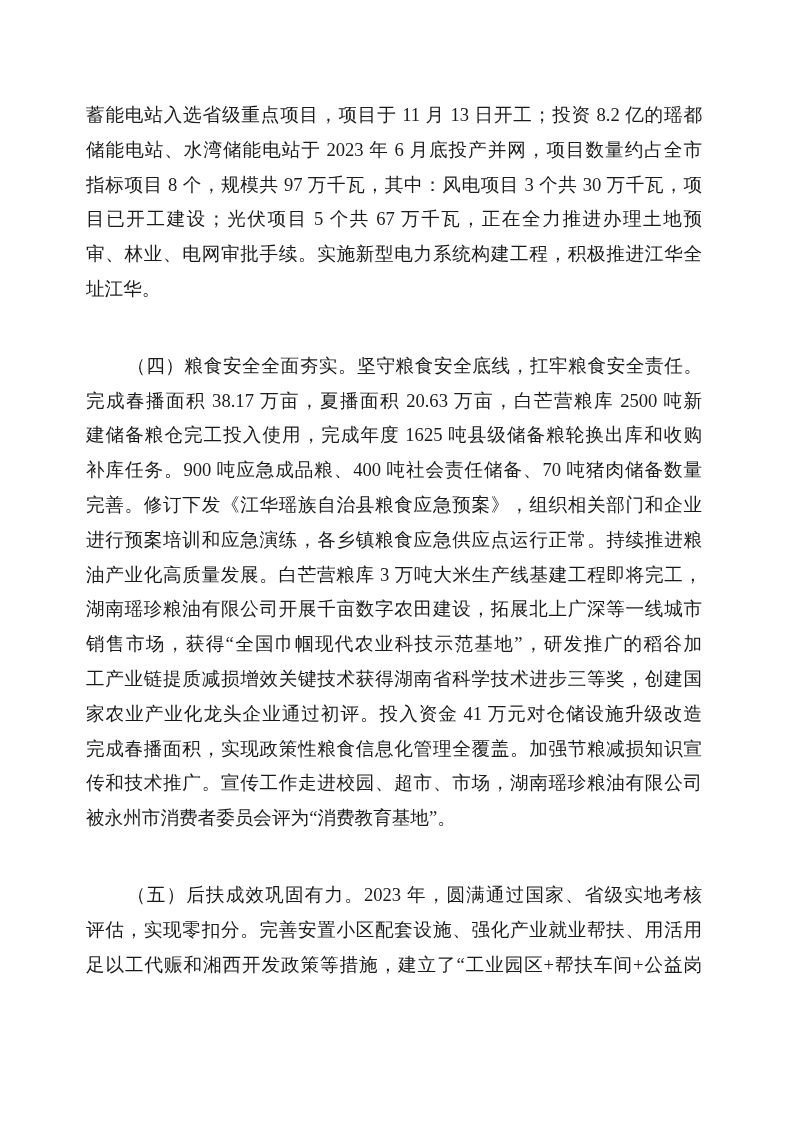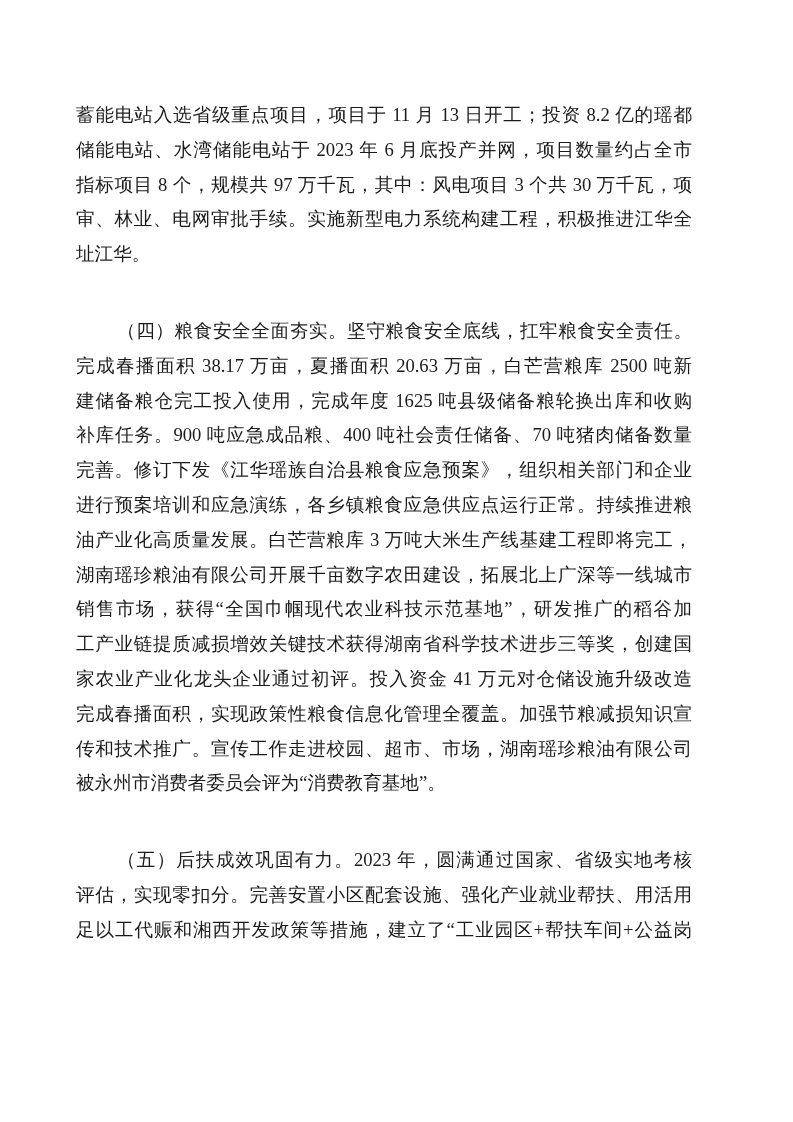--- a/index.html
+++ b/index.html
@@ -10,21 +10,21 @@
   .page {
     position: relative;
     width: 793px;
     height: 1122px;
     background: #ffffff;
     overflow: hidden;
     font-family: "Liberation Serif", "DejaVu Serif", serif;
   }
   .text-block {
     position: absolute;
-    left: 76px;
+    left: 86px;
     top: 98px;
     width: 616px;
     color: #1b1b1b;
     font-size: 18.6px;
     line-height: 34.8px;
     overflow: hidden;
   }
   .paragraph {
     margin: 0;
     padding: 0;
@@ -44,20 +44,21 @@
 </style>
 </head>
 <body>
 
 <div class="page">
   <div class="text-block" id="document-body" style="color: rgb(27, 27, 27);">
       <div class="paragraph">
         <div class="line">蓄能电站入选省级重点项目，项目于 11 月 13 日开工；投资 8.2 亿的瑶都</div>
         <div class="line">储能电站、水湾储能电站于 2023 年 6 月底投产并网，项目数量约占全市</div>
         <div class="line">指标项目 8 个，规模共 97 万千瓦，其中：风电项目 3 个共 30 万千瓦，项</div>
+        <div class="line">目已开工建设；光伏项目 5 个共 67 万千瓦，正在全力推进办理土地预</div>
         <div class="line">审、林业、电网审批手续。实施新型电力系统构建工程，积极推进江华全</div>
         <div class="line para-end">址江华。</div>
       </div>
       <div class="paragraph">
         <div class="line indent">（四）粮食安全全面夯实。坚守粮食安全底线，扛牢粮食安全责任。</div>
         <div class="line">完成春播面积 38.17 万亩，夏播面积 20.63 万亩，白芒营粮库 2500 吨新</div>
         <div class="line">建储备粮仓完工投入使用，完成年度 1625 吨县级储备粮轮换出库和收购</div>
         <div class="line">补库任务。900 吨应急成品粮、400 吨社会责任储备、70 吨猪肉储备数量</div>
         <div class="line">完善。修订下发《江华瑶族自治县粮食应急预案》，组织相关部门和企业</div>
         <div class="line">进行预案培训和应急演练，各乡镇粮食应急供应点运行正常。持续推进粮</div>

